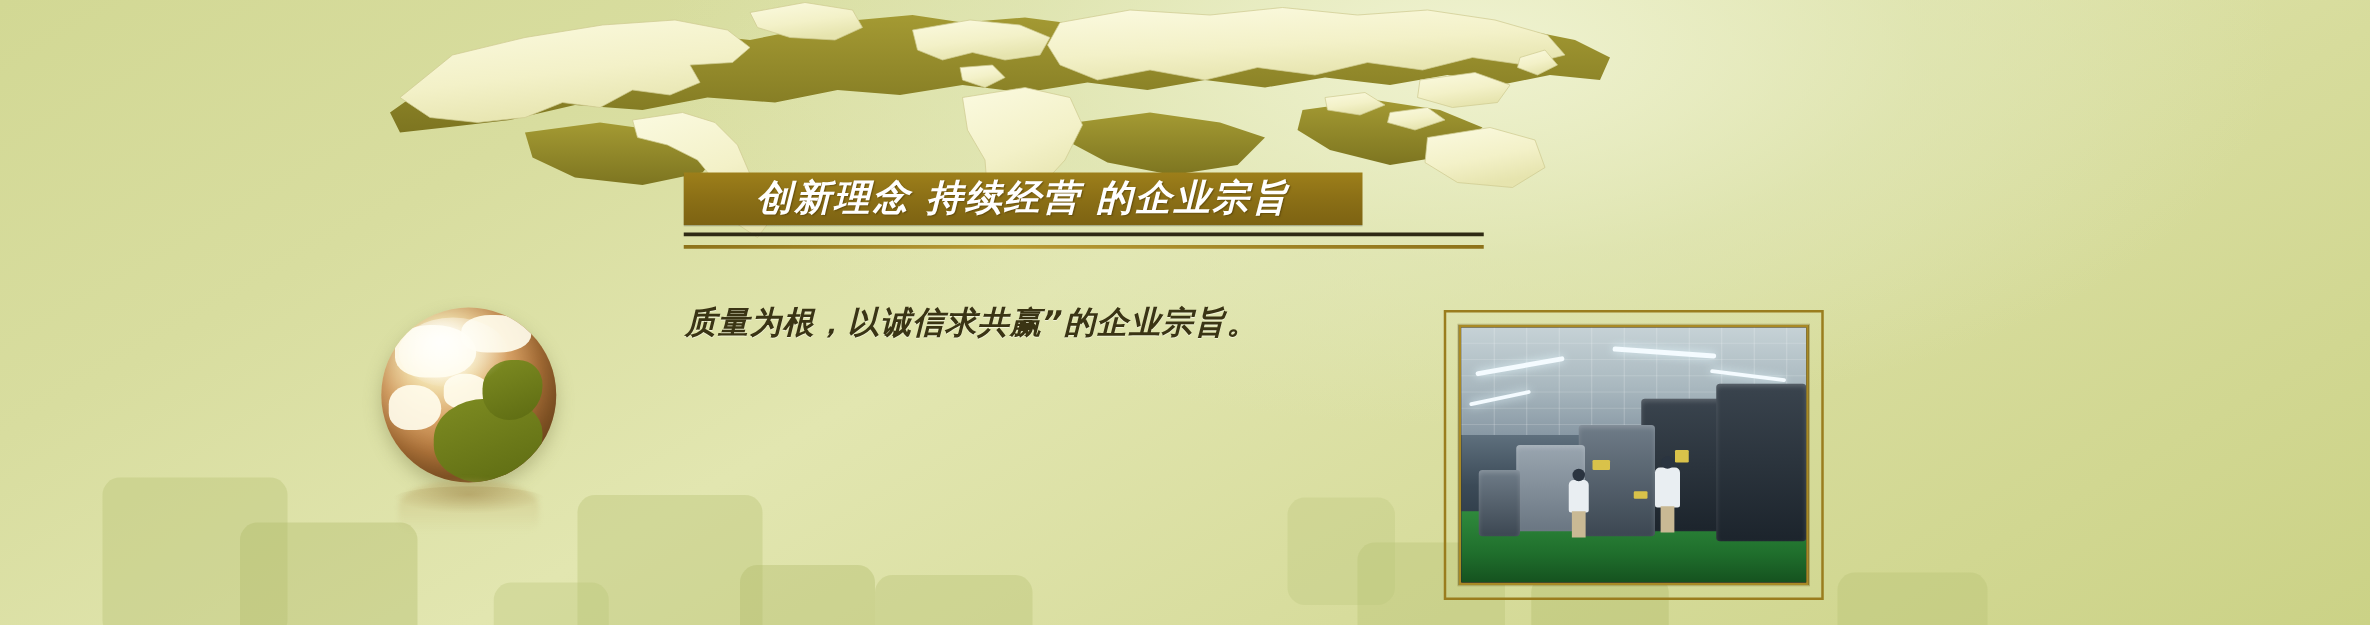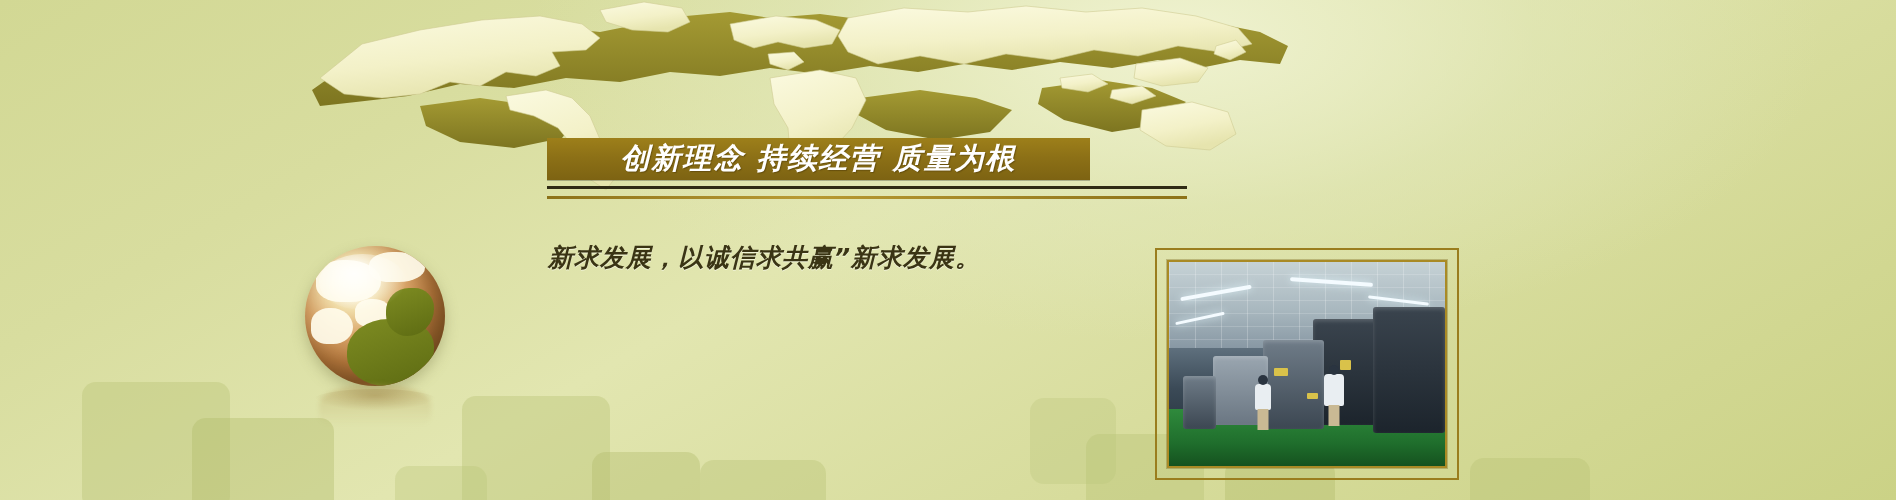--- a/index.html
+++ b/index.html
@@ -186,27 +186,27 @@
       <div class="land" style="left:36%; top:38%; width:26%;height:20%;"></div>
       <div class="green" style="left:30%; top:52%; width:62%;height:48%;"></div>
       <div class="green" style="left:58%; top:30%; width:34%;height:34%;"></div>
       <div class="gloss"></div>
     </div>
     <div class="globe-shadow"></div>
     <div class="globe-refl"></div>
   </div>
 
   <div class="headline-band">
-    <span class="headline-text">创新理念  持续经营  质量为根</span>
+    <span class="headline-text">创新理念  持续经营  的企业宗旨</span>
   </div>
   <div class="rule-dark"></div>
   <div class="rule-gold"></div>
 
   <div class="subtitle">
-    <span class="ln">新求发展，以诚信求共赢”新求发展。</span>
+    <span class="ln">质量为根，以诚信求共赢”的企业宗旨。</span>
   </div>
 
   <div class="photo-frame">
     <div class="photo-inner">
       <div class="photo">
         <div class="ceiling">
           <div class="ceil-grid"></div>
         </div>
         <div class="lamp" style="left:4%;  top:14%; width:26%;height:4px;transform:rotate(-10deg);"></div>
         <div class="lamp" style="left:2%;  top:27%; width:18%;height:3px;transform:rotate(-12deg);"></div>

